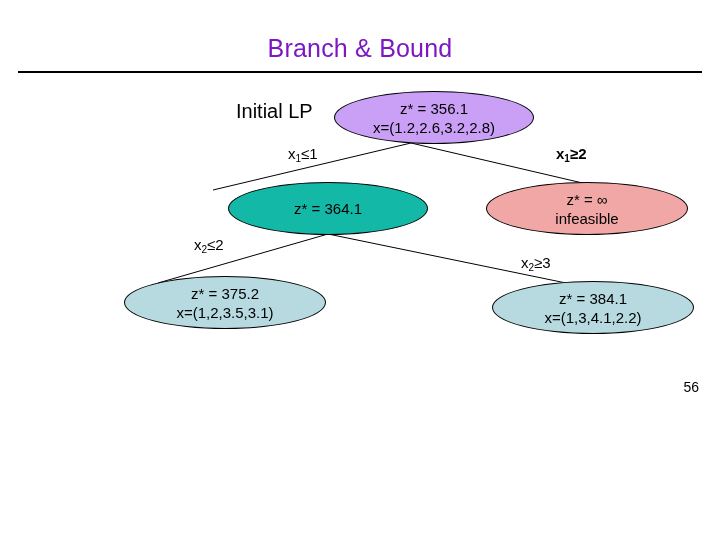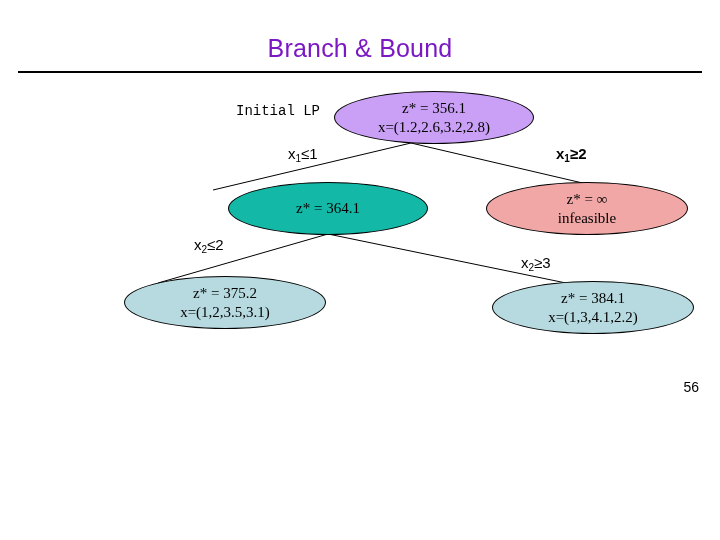--- a/index.html
+++ b/index.html
@@ -63,21 +63,20 @@
     border: 1px solid #000000;
     box-sizing: border-box;
     display: flex;
     flex-direction: column;
     align-items: center;
     justify-content: center;
     text-align: center;
     font-size: 15px;
     line-height: 19px;
     color: #000000;
-    font-family: Liberation Serif, serif;
   }
   .node .line1 { white-space: nowrap; }
   .node .line2 { white-space: nowrap; }
 
   #node-root {
     left: 334px;  top: 91px;
     width: 200px; height: 53px;
     background: #C9A0F5;
   }
   #node-x1le1 {
@@ -113,25 +112,24 @@
     font-size: 10px;
     vertical-align: baseline;
     position: relative;
     top: 3px;
   }
 
   #label-initial-lp {
     position: absolute;
     left: 236px;
     top: 101px;
-    font-size: 14px;
+    font-size: 20px;
     line-height: 20px;
     white-space: nowrap;
     color: #000000;
-    font-family: Liberation Mono, monospace;
   }
   #label-x1-le-1 { left: 288px; top: 145px; }
   #label-x1-ge-2 { left: 556px; top: 145px; font-weight: bold; }
   #label-x2-le-2 { left: 194px; top: 236px; }
   #label-x2-ge-3 { left: 521px; top: 254px; }
 
   
   #page-number {
     position: absolute;
     right: 21px;

